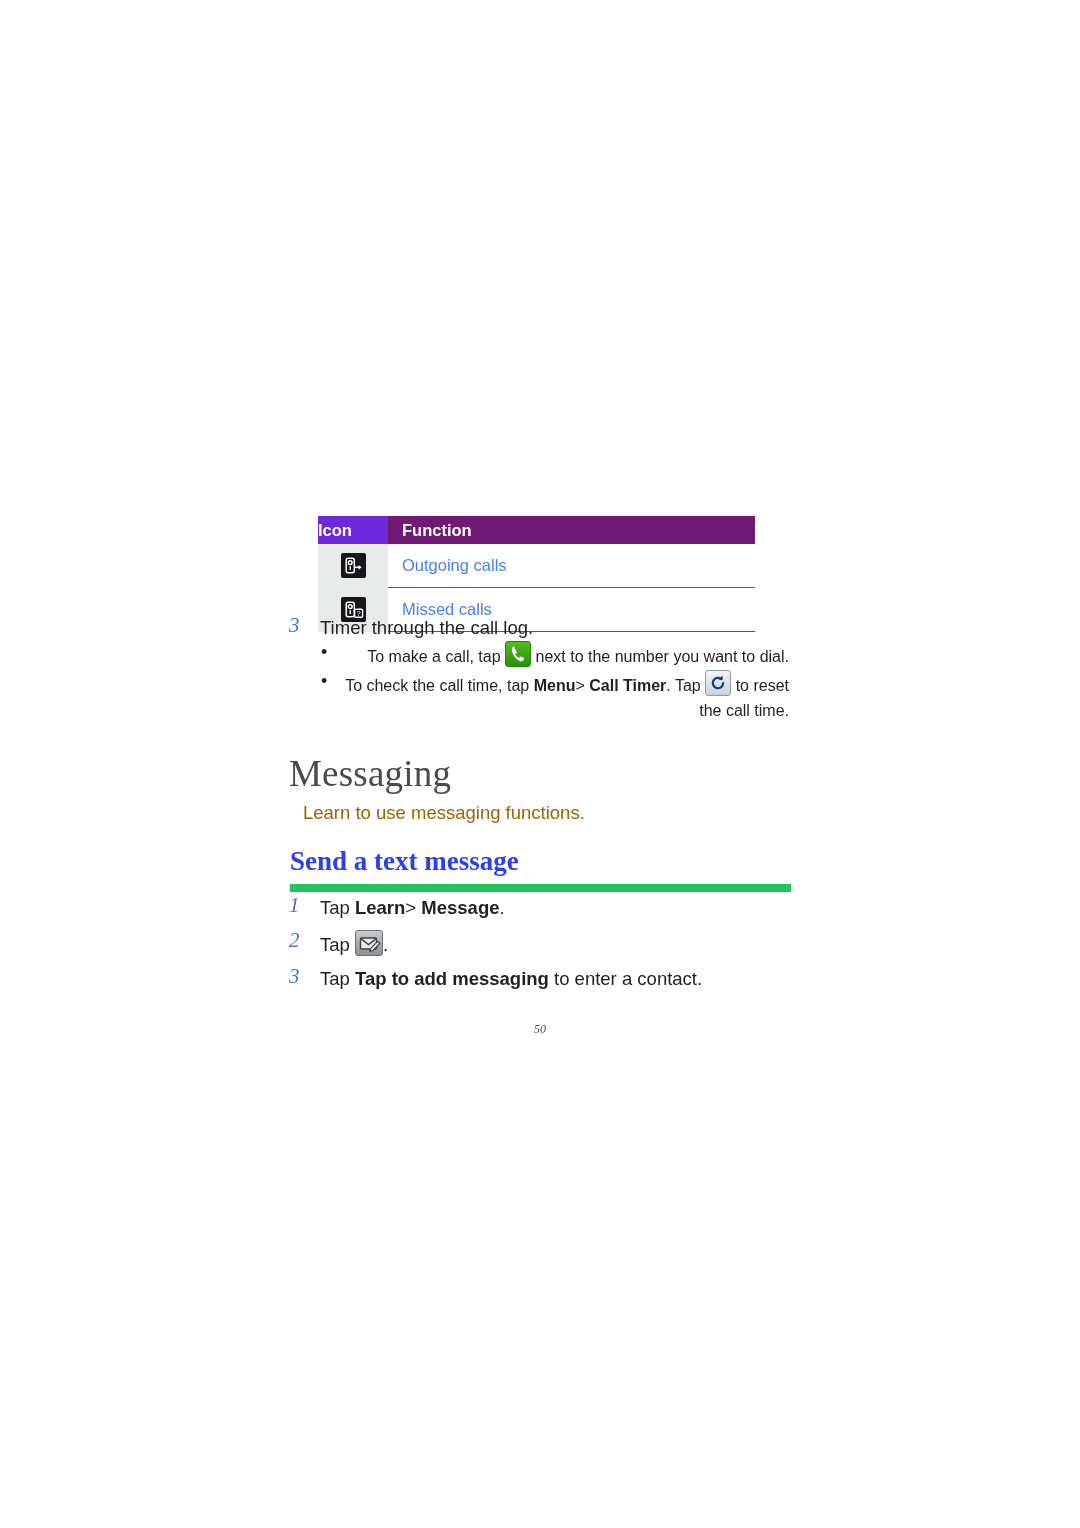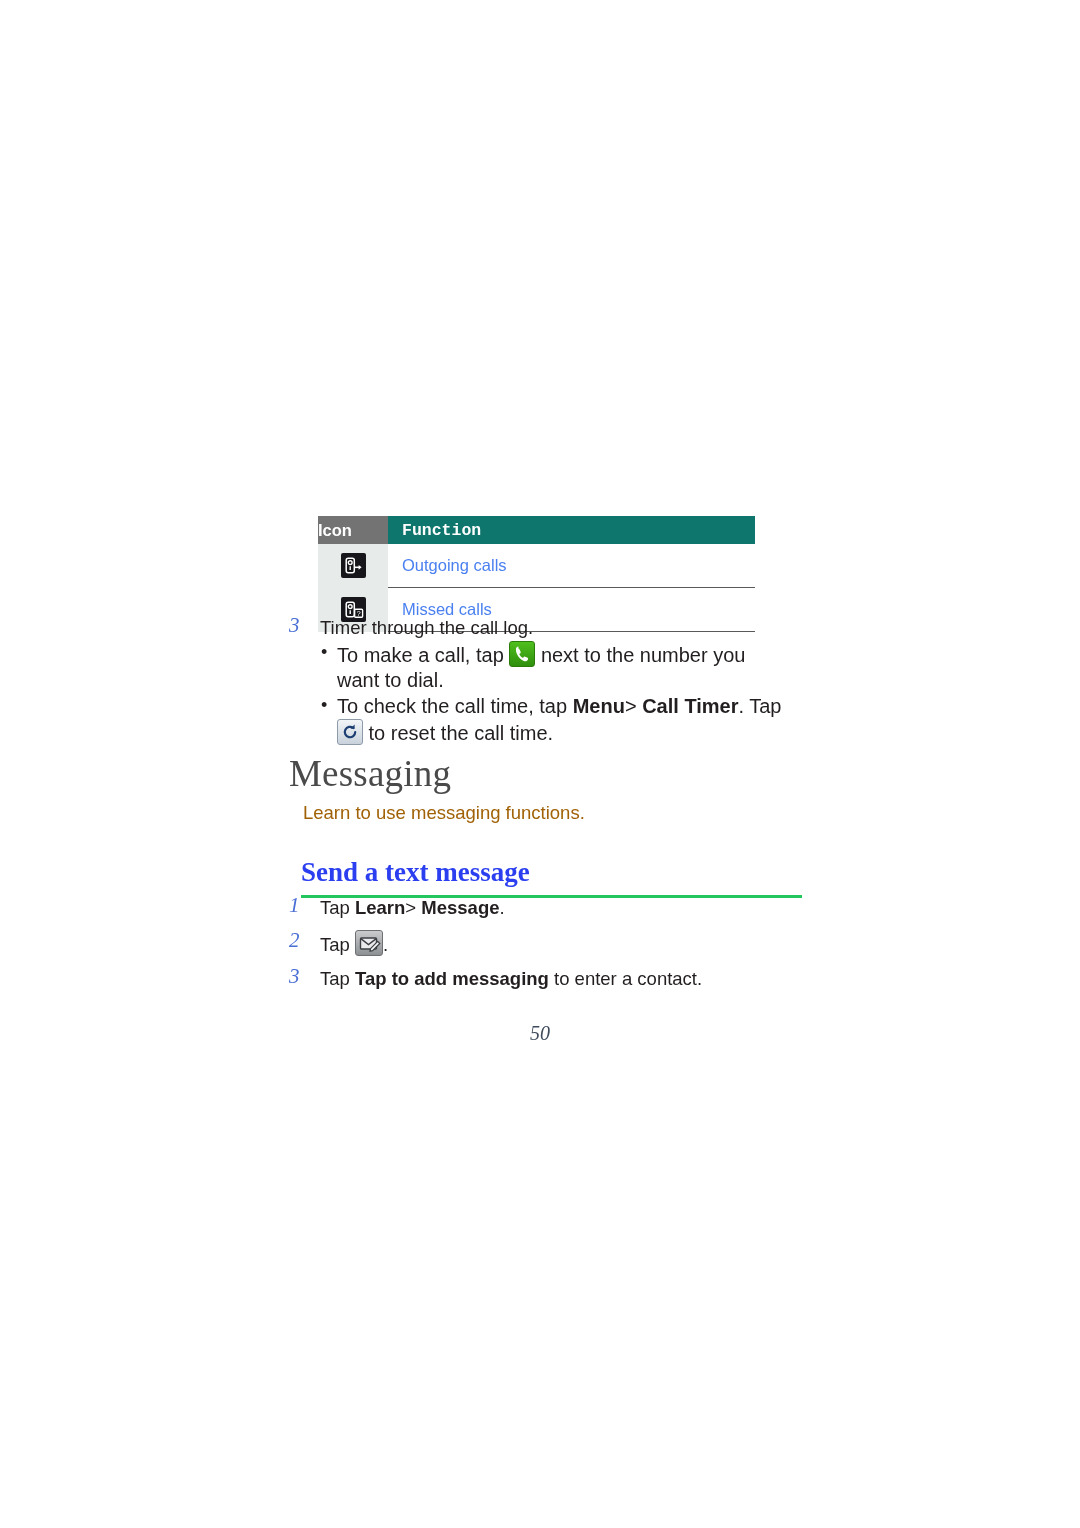--- a/index.html
+++ b/index.html
@@ -37,28 +37,27 @@
   .icon-table th {
     padding: 0;
     height: 28px;
     font-size: 16.5px;
     font-weight: bold;
     color: #ffffff;
     text-align: left;
     vertical-align: middle;
   }
   .th-icon {
-    background: #737373;
+    background: #6d28d9;
     padding-left: 0 !important;
     text-align: left;
   }
   .th-func {
-    background: #0f766e;
+    background: #701a75;
     padding-left: 14px !important;
-    font-family: Liberation Mono, monospace;
   }
 
   .icon-table td {
     padding: 0;
     height: 43px;
     vertical-align: middle;
     border-bottom: 1.6px solid #58595b;
     font-size: 16.5px;
   }
   .td-icon {
@@ -109,23 +108,24 @@
   .step .body b { font-weight: bold; }
 
   .bullets {
     list-style: none;
     margin: 1px 0 0 0;
     padding: 0;
   }
   .bullets li {
     position: relative;
     padding-left: 17px;
-    font-size: 20px;
+    font-size: 16px;
     line-height: 25px;
     margin-top: 1px;
+    text-align: right;
   }
   .bullets li::before {
     content: "\2022";
     position: absolute;
     left: 1px;
     top: -1px;
     font-size: 18px;
     color: #231f20;
   }
 
@@ -172,33 +172,33 @@
     color: #a16207;
   }
   .h-section {
     position: absolute;
     left: 289px;
     width: 501px;
     font-family: "Liberation Serif", serif;
     font-size: 27px;
     font-weight: bold;
     color: #2b3ff0;
-    margin: 12px;
+    margin: 1px;
     padding-bottom: 7px;
-    border-bottom: 3px solid #22c55e;
+    border-bottom: 8px solid #22c55e;
   }
 
   .folio {
     position: absolute;
     left: 0;
     width: 1080px;
     text-align: center;
     font-family: "Liberation Serif", serif;
     font-style: italic;
-    font-size: 20px;
+    font-size: 12px;
     color: #3f4b5c;
   }
 </style>
 </head>
 <body>
 
 <div class="page">
 
   <table class="icon-table">
     <colgroup>

